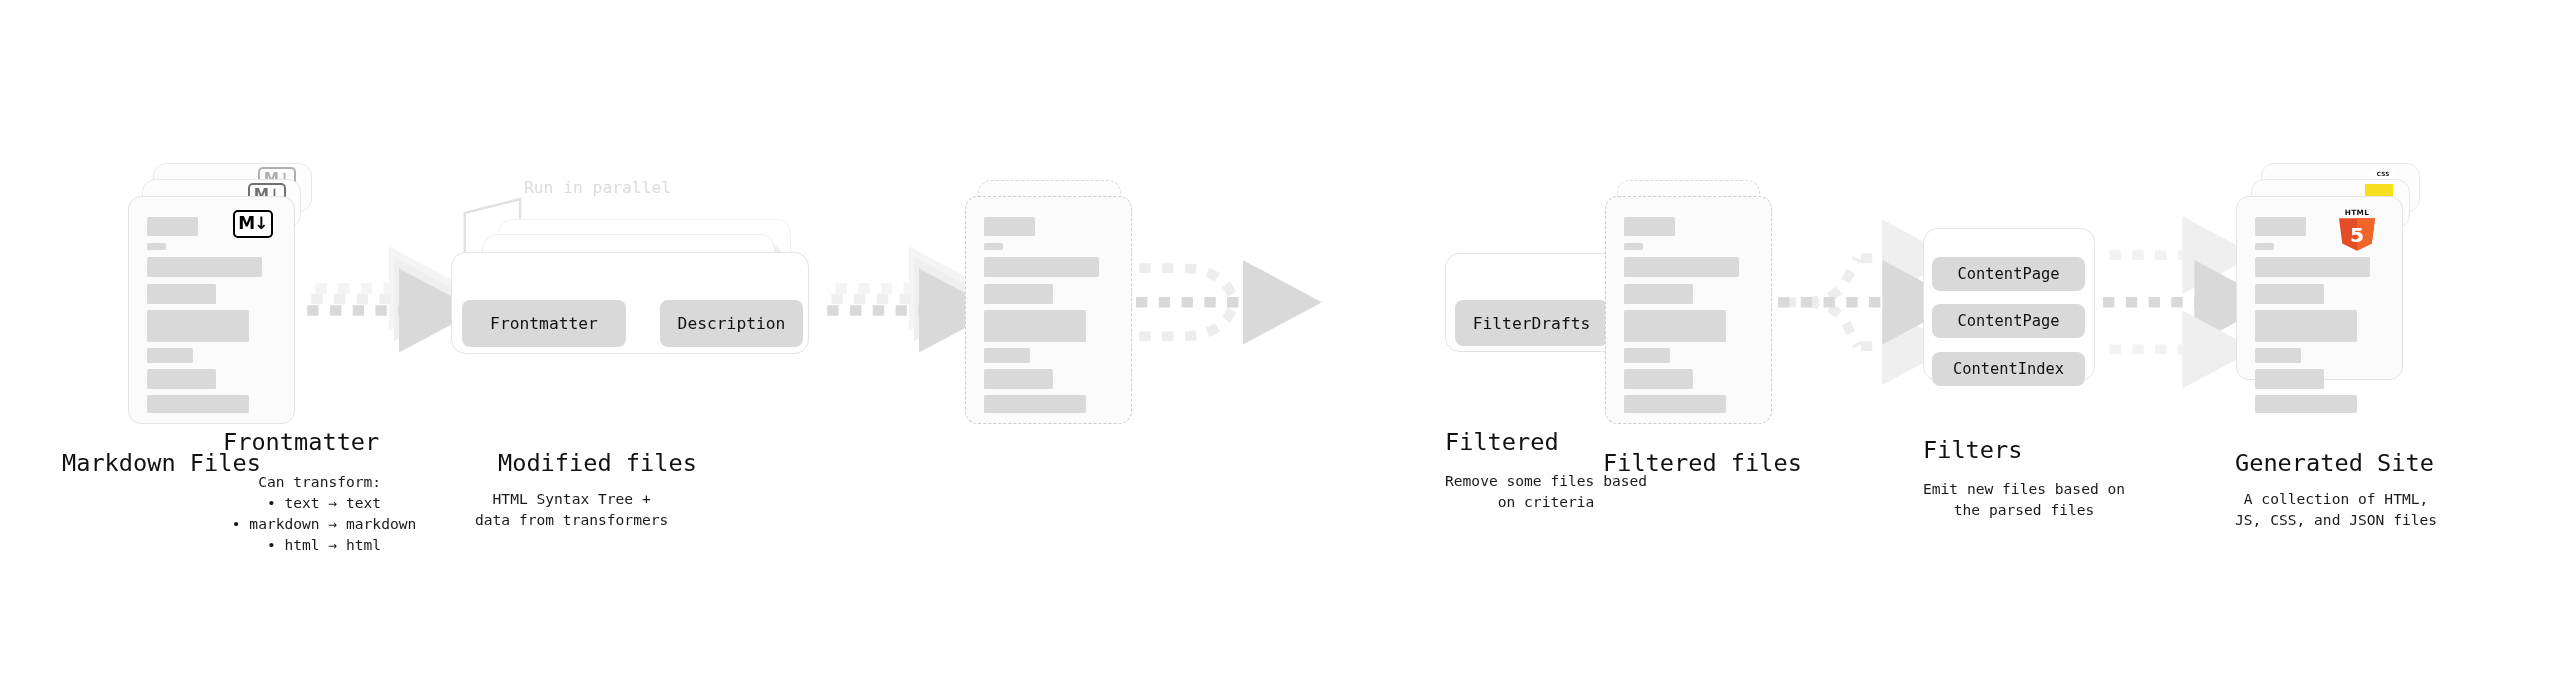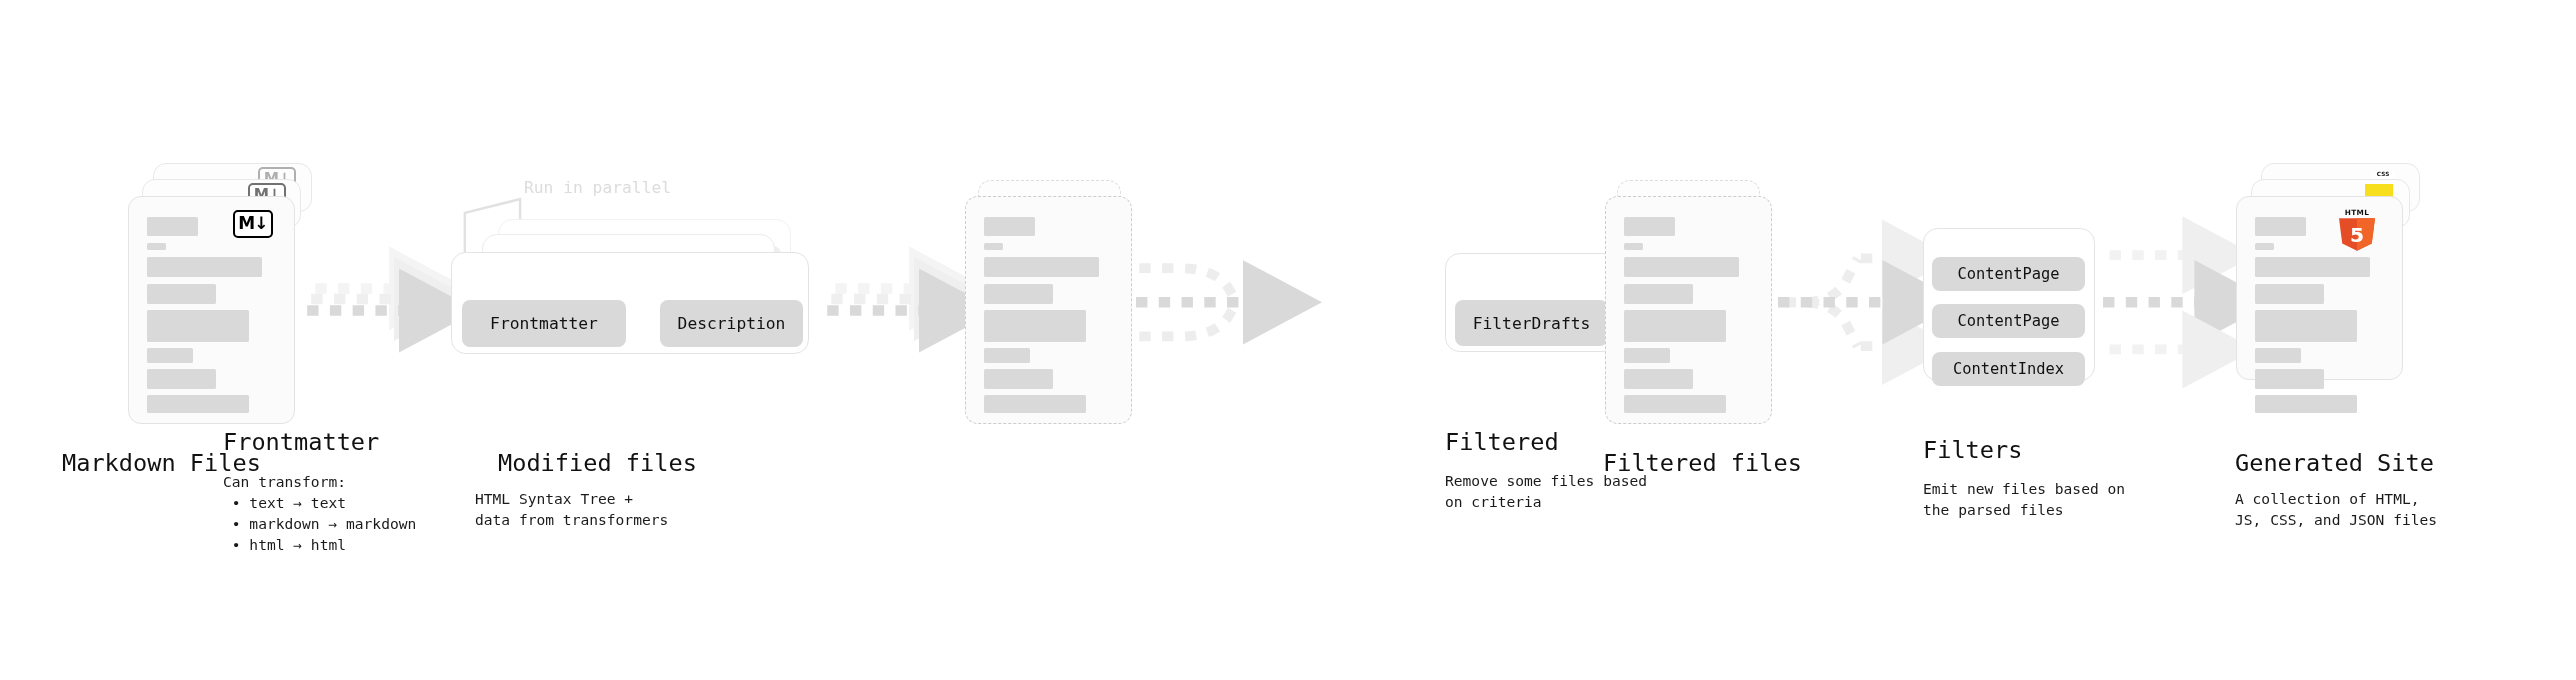--- a/index.html
+++ b/index.html
@@ -107,20 +107,21 @@
     white-space:nowrap;
     letter-spacing:0px;
   }
   .sub{
     position:absolute;
     font-size:14.6px;
     color:#1a1a1a;
     line-height:1.45;
     white-space:pre;
     letter-spacing:0px;
+    text-align:center;
   }
   .note{
     position:absolute;
     font-size:16.3px;
     color:#dcdcdc;
     white-space:nowrap;
   }
 
   
   svg.arrows{position:absolute;left:0;top:0;width:2576px;height:681px;pointer-events:none;}

